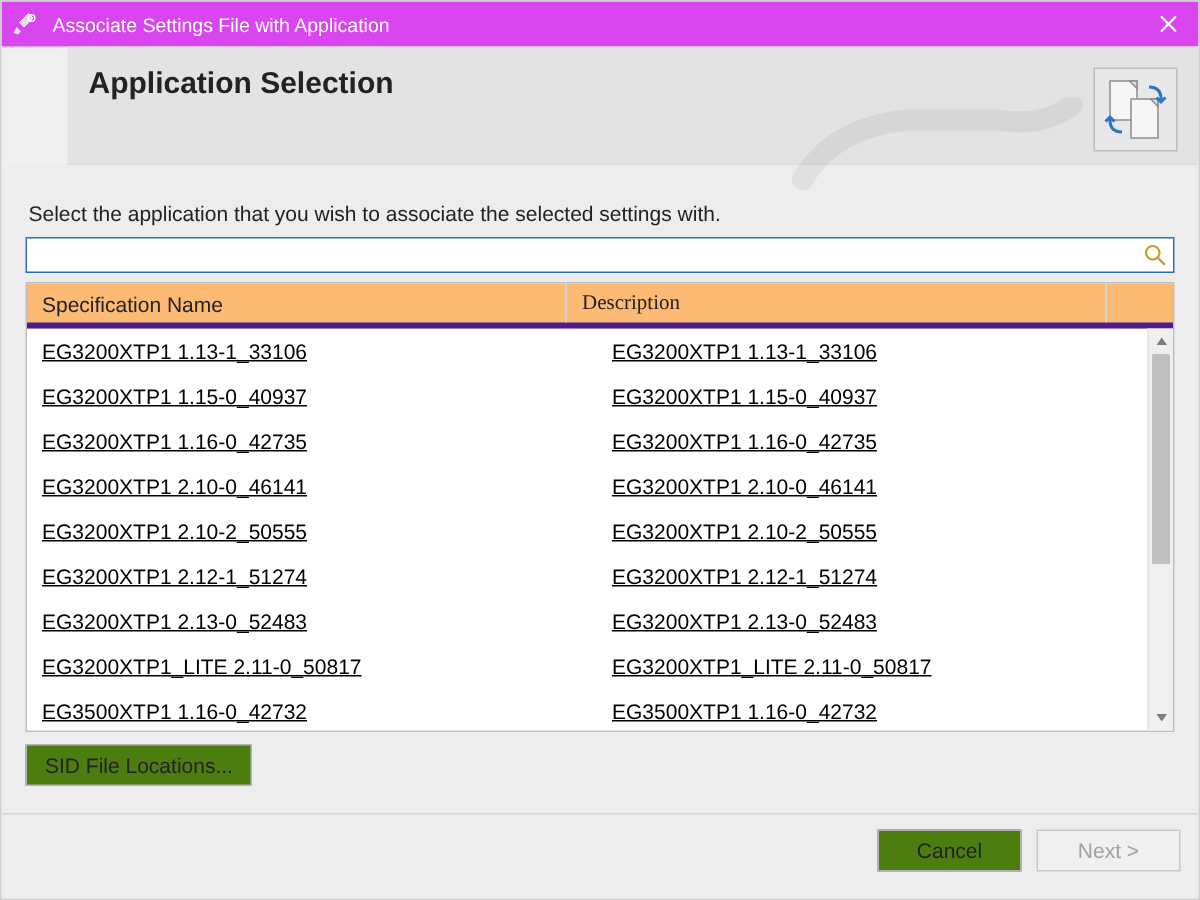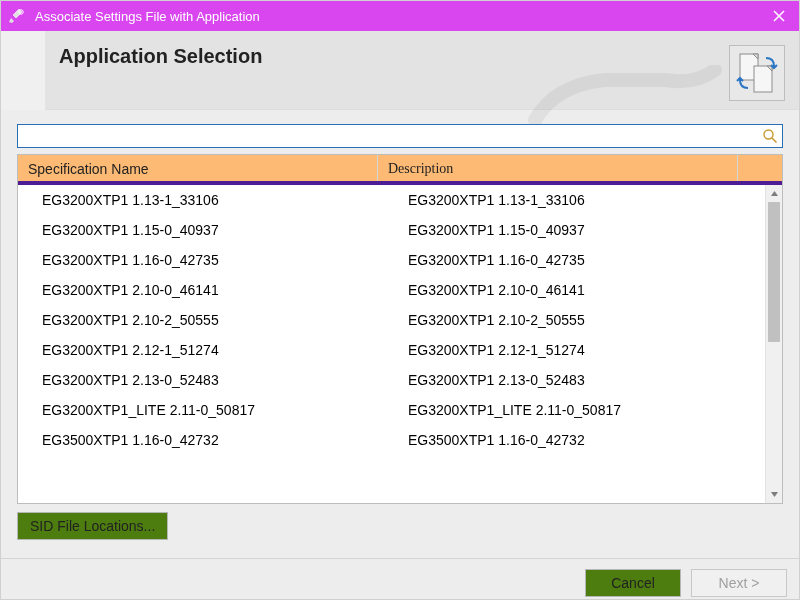--- a/index.html
+++ b/index.html
@@ -83,21 +83,21 @@
     padding: 6px 10px; font-size: 14px; color: #222;
     border-right: 1px solid #d6d6d6;
     user-select: none;
   }
   .th.specname { flex: 0 0 360px; }
   .th.desc { flex: 0 0 360px; font-family: Liberation Serif, serif; }
   .th.spacer { flex: 1; border-right:none; }
   .tbody-wrap { flex:1; display:flex; min-height:0; }
   .tbody { flex:1; overflow-y: hidden; }
   .tr { display:flex; height: 30px; align-items:center; }
-  .td { padding: 0 24px; white-space: nowrap; overflow:hidden; text-overflow:ellipsis; }
+  .td { padding: 0 10px; white-space: nowrap; overflow:hidden; text-overflow:ellipsis;text-decoration:underline; }
   .td.specname { flex: 0 0 360px; }
   .td.desc { flex: 1; padding-left: 30px; }
   .scrollbar {
     width: 17px; background: #f0f0f0; border-left:1px solid #e2e2e2;
     display:flex; flex-direction:column; align-items:center;
   }
   .sb-arrow { height: 17px; width: 100%; display:flex; align-items:center; justify-content:center; color:#7d7d7d; }
   .sb-track { flex:1; width:100%; position:relative; }
   .sb-thumb { position:absolute; top:0; left:2px; right:2px; height:140px; background:#c0c0c0; border-radius:1px; }
   
@@ -105,21 +105,21 @@
   .btn {
     background: #4d7c0f; border:1px solid #b6b6b6; padding: 5px 12px;
     font-size: 14px; color: #222; cursor: pointer;
     display:inline-block;
   }
   .btn[disabled] { color: #a0a0a0; background:#f0f0f0; border-color:#c8c8c8; cursor: default; }
   
   .footer {
     border-top: 1px solid #d4d4d4;
     background: #ededed;
-    padding: 10px 12px 2px;
+    padding: 10px 12px 18px;
     display:flex; justify-content:flex-end; gap:10px;
   }
   .btn.primary { min-width: 96px; text-align:center; }
 </style>
 </head>
 <body>
 
 <div class="titlebar">
   <span class="titlebar-icon">
     <svg width="16" height="16" viewBox="0 0 16 16">
@@ -147,20 +147,21 @@
       <path d="M24 4 l-5 0 l5 5 z" fill="#dcdcdc" stroke="#8c8c8c"></path>
       <rect x="20" y="16" width="18" height="26" fill="#f6f6f6" stroke="#8c8c8c"></rect>
       <path d="M38 16 l-5 0 l5 5 z" fill="#dcdcdc" stroke="#8c8c8c"></path>
       <path d="M32 8 q8 0 8 8 l0 2 m-3 -3 l3 3 l3 -3" fill="none" stroke="#2a76c4" stroke-width="2"></path>
       <path d="M14 38 q-8 0 -8 -8 l0 -2 m-3 3 l3 -3 l3 3" fill="none" stroke="#2a76c4" stroke-width="2"></path>
     </svg>
   </div>
 </div>
 
 <div class="content">
+  <div class="instruction">Select the application that you wish to associate the selected settings with.</div>
 
   <div class="search-wrap">
     <input class="search-input" type="text" value="" style="">
     <span class="search-icon">
       <svg width="16" height="16" viewBox="0 0 16 16">
         <circle cx="6.5" cy="6.5" r="4.5" fill="none" stroke="#c79a2d" stroke-width="1.4"></circle>
         <line x1="10" y1="10" x2="14.5" y2="14.5" stroke="#c79a2d" stroke-width="1.6"></line>
       </svg>
     </span>
   </div>

